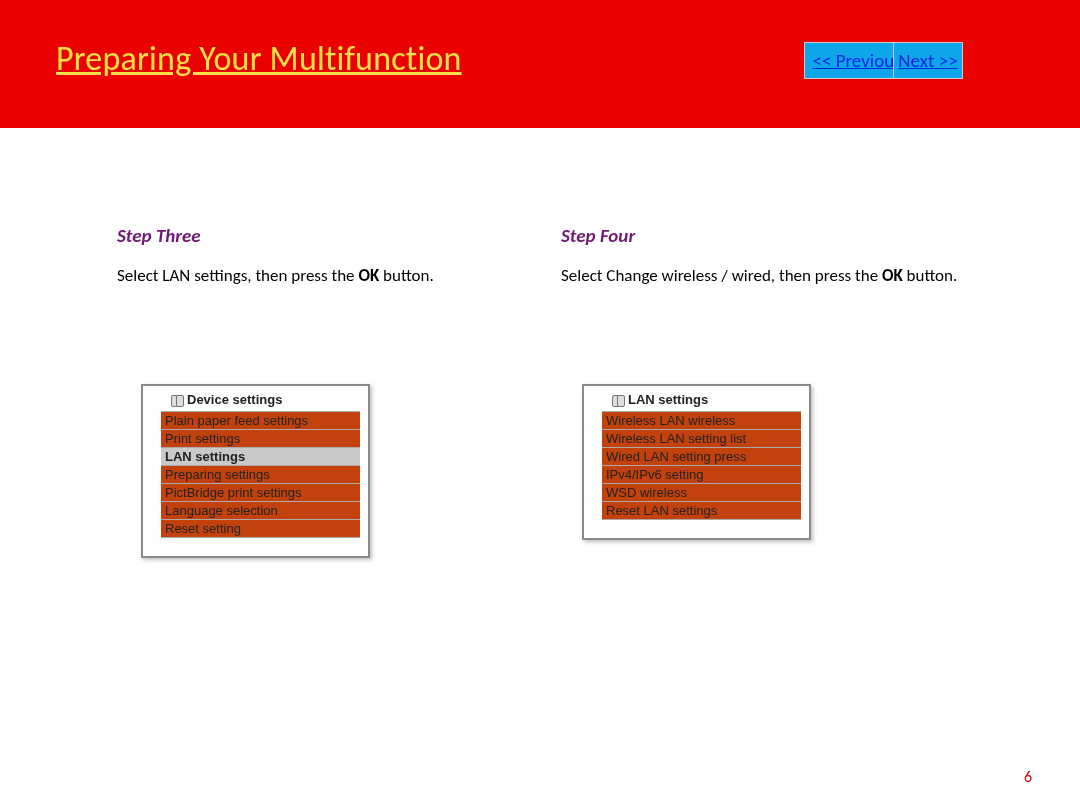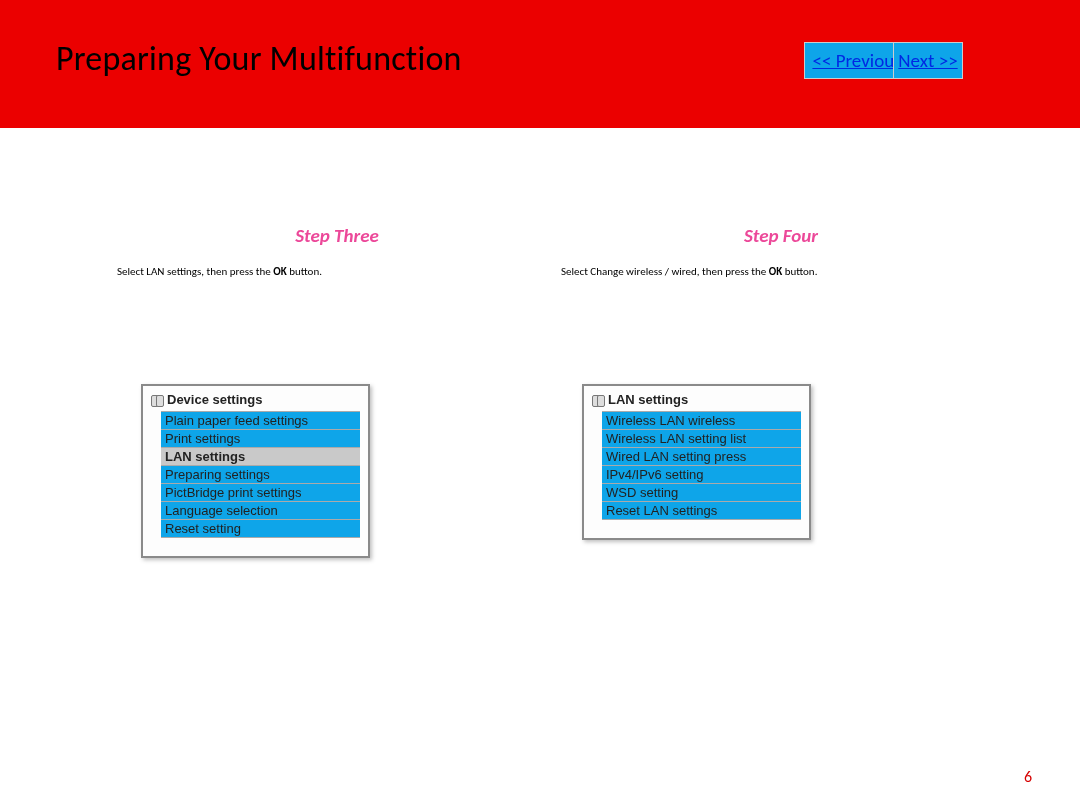--- a/index.html
+++ b/index.html
@@ -6,27 +6,28 @@
   html, body { width: 1080px; height: 810px; font-family: Calibri, "Segoe UI", Arial, sans-serif; background: #fff; }
   .page { width: 1080px; height: 810px; position: relative; background: #fff; }
 
   .header {
     background: #eb0000;
     height: 128px;
     width: 100%;
     position: relative;
   }
   .title {
-    color: #000000;
+    color: #fde047;
     font-size: 34px;
     font-weight: 400;
     position: absolute;
     left: 56px;
     top: 38px;
     letter-spacing: 0.2px;
+    text-decoration: underline;
   }
   .nav-btn {
     position: absolute;
     top: 42px;
     background: #0ea5e9;
     color: #0029e3;
     text-decoration: underline;
     font-size: 19px;
     padding: 6px 0;
     text-align: center;
@@ -44,30 +45,29 @@
   }
   .col {
     position: absolute;
     top: 0;
     width: 440px;
   }
   .col-left  { left: 117px; }
   .col-right { left: 561px; }
 
   .step-title {
-    color: #ec4899;
+    color: #701a75;
     font-size: 19px;
     font-style: italic;
     font-weight: 700;
     margin-bottom: 18px;
-    text-align: center;
   }
   .step-desc {
     color: #000;
-    font-size: 11px;
+    font-size: 17px;
     line-height: 1.3;
     margin-bottom: 8px;
   }
 
   .screen {
     position: absolute;
     top: 160px;
     width: 229px;
     background: #fdfdfd;
     border: 2px solid #8a8a8a;
@@ -79,20 +79,21 @@
   .screen-right { left: 21px; }
 
   .screen-title-row {
     display: flex;
     align-items: center;
     gap: 4px;
     font-size: 13px;
     font-weight: 700;
     color: #222;
     padding: 0 0 4px 0;
+    margin-left: 20px;
   }
   .screen-icon {
     width: 12px; height: 14px;
     display: inline-block;
     position: relative;
   }
   .screen-icon::before, .screen-icon::after {
     content: ""; position: absolute; border: 1px solid #777; border-radius: 2px;
     width: 6px; height: 10px; top: 2px; background: #ddd;
   }
@@ -101,21 +102,21 @@
 
   .menu {
     border-top: 1px solid #aaa;
     margin-left: 10px;
   }
   .menu-item {
     font-size: 13px;
     color: #222;
     padding: 1px 4px 1px 4px;
     border-bottom: 1px solid #aaa;
-    background: #0ea5e9;
+    background: #c2410c;
     white-space: nowrap;
   }
   .menu-item.selected {
     background: #c9c9c9;
     font-weight: 700;
   }
 
   .page-num {
     position: absolute;
     right: 48px;
@@ -169,21 +170,21 @@
       <div class="screen screen-right">
         <div class="screen-title-row">
           <span class="screen-icon"></span>
           <span>LAN settings</span>
         </div>
         <div class="menu" id="menu-right">
             <div class="menu-item">Wireless LAN wireless</div>
             <div class="menu-item">Wireless LAN setting list</div>
             <div class="menu-item">Wired LAN setting press</div>
             <div class="menu-item">IPv4/IPv6 setting</div>
-            <div class="menu-item">WSD setting</div>
+            <div class="menu-item">WSD wireless</div>
             <div class="menu-item">Reset LAN settings</div>
           </div>
       </div>
     </div>
 
   </div>
 
   <div class="page-num">6</div>
 </div>
 

